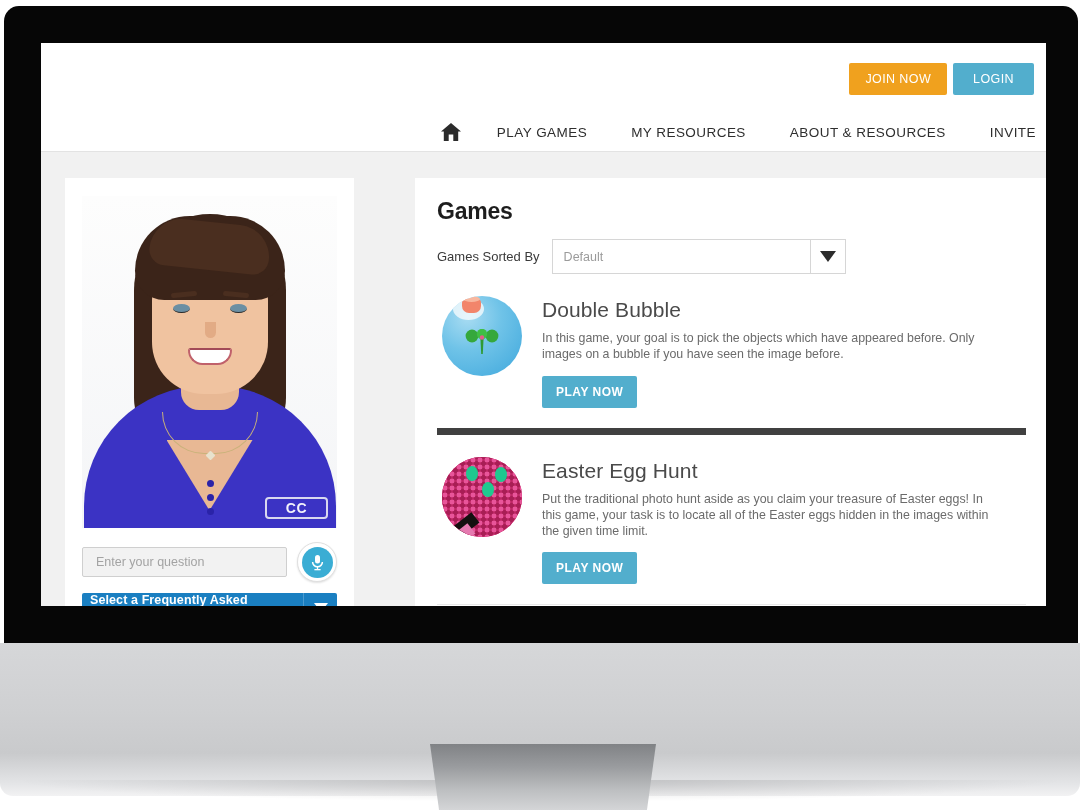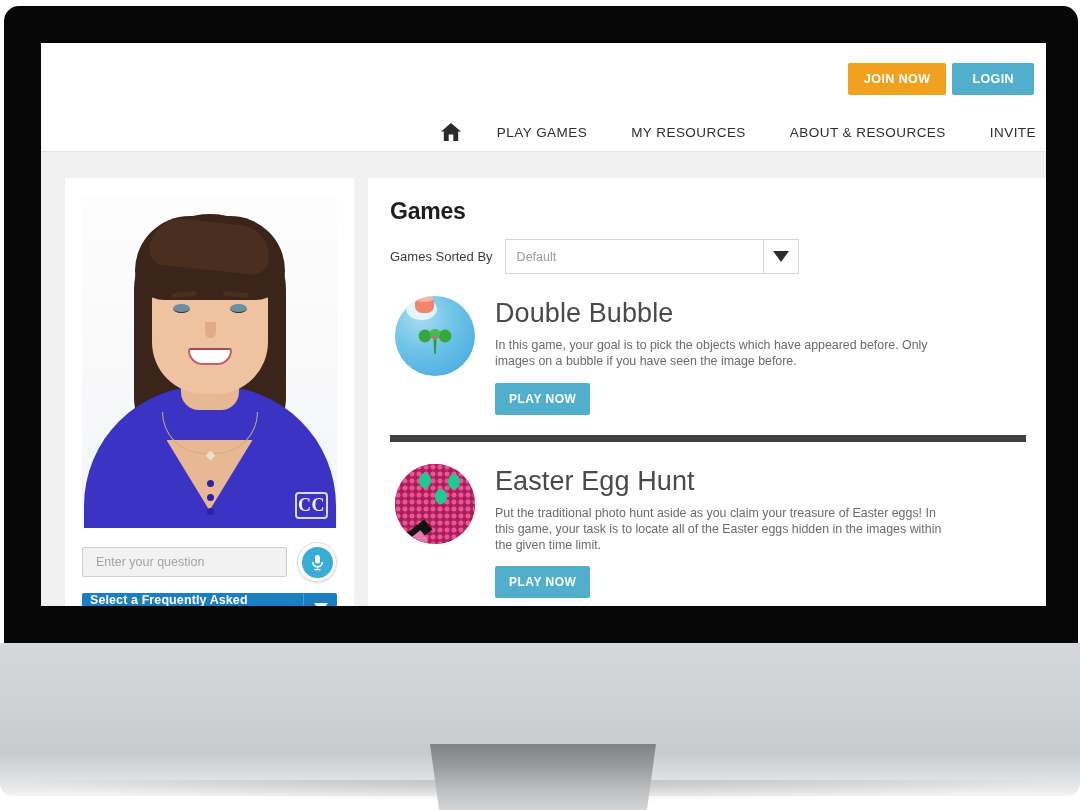--- a/index.html
+++ b/index.html
@@ -65,21 +65,21 @@
     box-shadow: 0 0 7px 2px rgba(255,255,255,0.35) inset;
   }
   #logo-o::after {
     content: ""; position: absolute; left: 7px; top: 7px;
     width: 20px; height: 20px; border-radius: 50%;
     background: radial-gradient(circle at 35% 32%, #ffffff 0%, #f4f5f7 55%, #e6e8ec 100%);
   }
 
   #header-buttons { position: absolute; right: 12px; top: 20px; display: flex; gap: 6px; }
   .hdr-btn {
-    border: 0; color: #fff; font-size: 12.5px; font-weight: 700;
+    border: 0; color: #fff; font-size: 12.5px; font-weight: 400;
     letter-spacing: 0.4px; padding: 9px 16px; cursor: pointer;
     font-family: "Liberation Sans", sans-serif; border-radius: 2px;
   }
   #join-now-button { background: #f0a11e; }
   #login-button   { background: #52aecd; padding: 9px 20px; }
 
   #main-nav {
     position: absolute; right: 0px; bottom: 6px;
     display: flex; align-items: center; gap: 0px;
   }
@@ -162,22 +162,22 @@
     width: 96px; height: 42px; border: 1px solid #c9b27a;
     border-top: 0; border-radius: 0 0 48px 48px;
   }
   .av-pendant { position: absolute; left: 50%; margin-left: -3px; top: 256px; width: 7px; height: 7px; background: #e8e2cd; border-radius: 1px; transform: rotate(45deg); }
   .av-buttons { position: absolute; left: 50%; margin-left: -3px; bottom: 6px; }
   .av-buttons span { display: block; width: 7px; height: 7px; border-radius: 50%; background: #2a23a8; margin-bottom: 7px; }
 
   #cc-badge {
     position: absolute; right: 9px; bottom: 9px;
     background: #3b33c4; border: 2px solid #d8d8ef; border-radius: 4px;
-    color: #f2f2fa; font-size: 18px; font-weight: 700; letter-spacing: 0.5px;
-    padding: 1px 1px; font-family: Liberation Serif, serif;
+    color: #f2f2fa; font-size: 14px; font-weight: 700; letter-spacing: 0.5px;
+    padding: 1px 19px; font-family: Liberation Sans, sans-serif;
   }
 
   #question-row { display: flex; align-items: center; gap: 10px; margin-top: 14px; }
   #question-input {
     flex: 1; height: 30px; border: 1px solid #cfcfcf; background: #f2f2f2;
     padding: 0 13px; font-size: 12.5px; color: #9a9a9a;
     font-family: "Liberation Sans", sans-serif; border-radius: 2px; outline: none;
   }
   #question-input::placeholder { color: #a3a3a3; }
   #mic-button {
@@ -204,21 +204,21 @@
     align-items: center; justify-content: center;
   }
   .tri-down-white {
     width: 0; height: 0; border-left: 7px solid transparent;
     border-right: 7px solid transparent; border-top: 9px solid #ffffff;
   }
 
   
   #games-panel {
     flex: 1; background: #fff; margin-right: 0px;
-    padding: 20px 20px 0 22px; position: relative; overflow: hidden;
+    padding: 20px 20px 0 22px; position: relative; overflow: hidden; margin-left: 47px;
   }
   #games-title {
     font-size: 23px; font-weight: 700; color: #1d1d1d; letter-spacing: -0.2px;
   }
   #sort-row { display: flex; align-items: center; margin-top: 14px; }
   #sort-label { font-size: 13px; color: #3a3a3a; margin-right: 12px; white-space: nowrap; }
   #sort-select {
     flex: 0 0 294px; height: 35px; border: 1px solid #d6d6d6;
     display: flex; align-items: stretch; background: #fff; cursor: pointer;
   }
@@ -277,21 +277,21 @@
   .icon-eggs .stripe2 {
     position: absolute; left: -26px; bottom: -17px; width: 62px; height: 13px;
     background: #e57ab0; transform: rotate(-38deg);
   }
   .egg { position: absolute; width: 12px; height: 15px; border-radius: 50% 50% 48% 48%; background: #1fc98f; }
   .egg.e1 { left: 24px; top: 9px; }
   .egg.e2 { left: 53px; top: 10px; }
   .egg.e3 { left: 40px; top: 25px; }
 
   .game-body { flex: 1; padding-top: 2px; }
-  .game-name { font-size: 27px; color: #4a4a4a; font-weight: 400; letter-spacing: 0.1px; }
+  .game-name { font-size: 21px; color: #4a4a4a; font-weight: 400; letter-spacing: 0.1px; }
   .game-desc {
     margin-top: 9px; font-size: 12.4px; line-height: 1.28;
     color: #6b6b6b; max-width: 462px;
   }
   .play-now-button {
     margin-top: 13px; background: #52aecd; color: #fff; border: 0;
     font-size: 12px; font-weight: 700; letter-spacing: 0.5px;
     padding: 9px 14px; cursor: pointer; border-radius: 2px;
     font-family: "Liberation Sans", sans-serif;
   }

